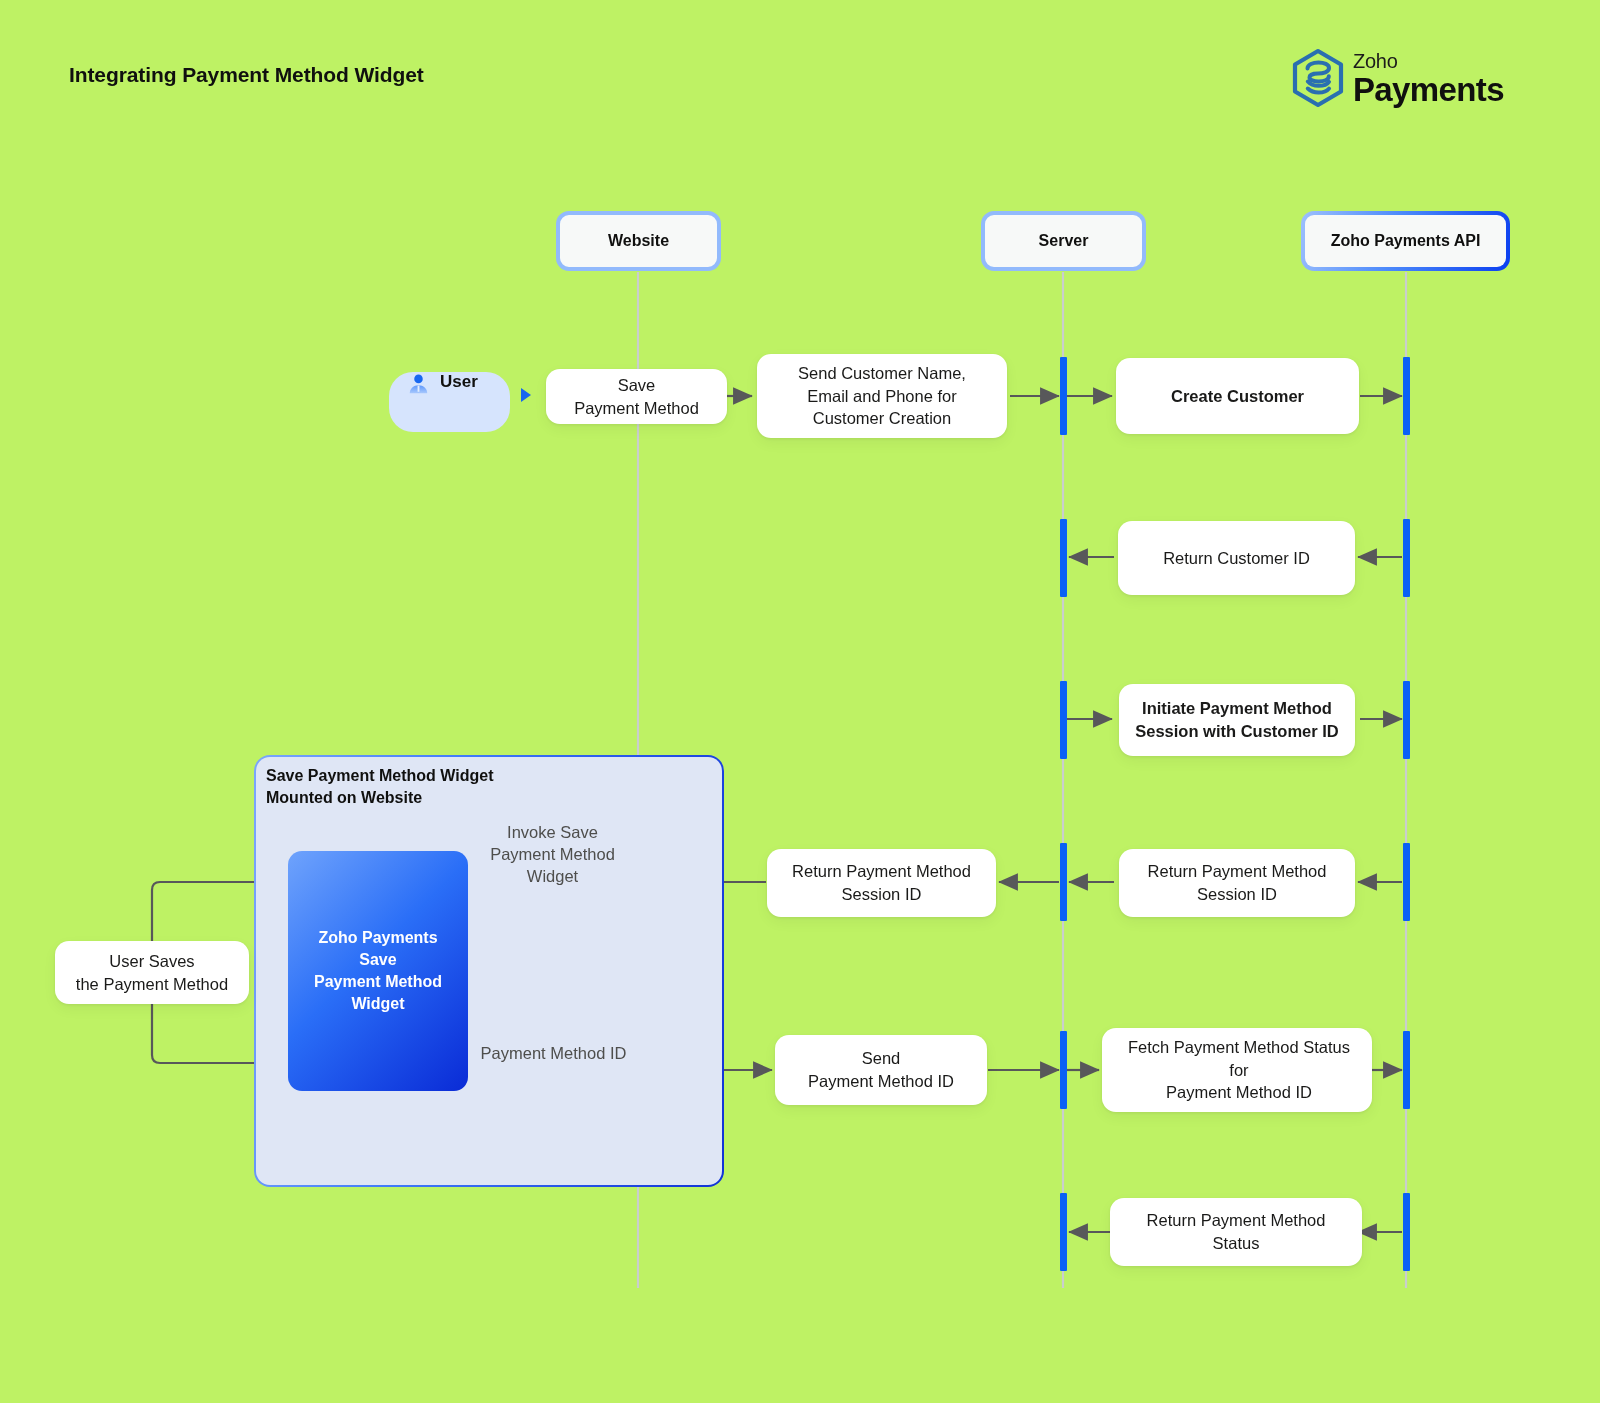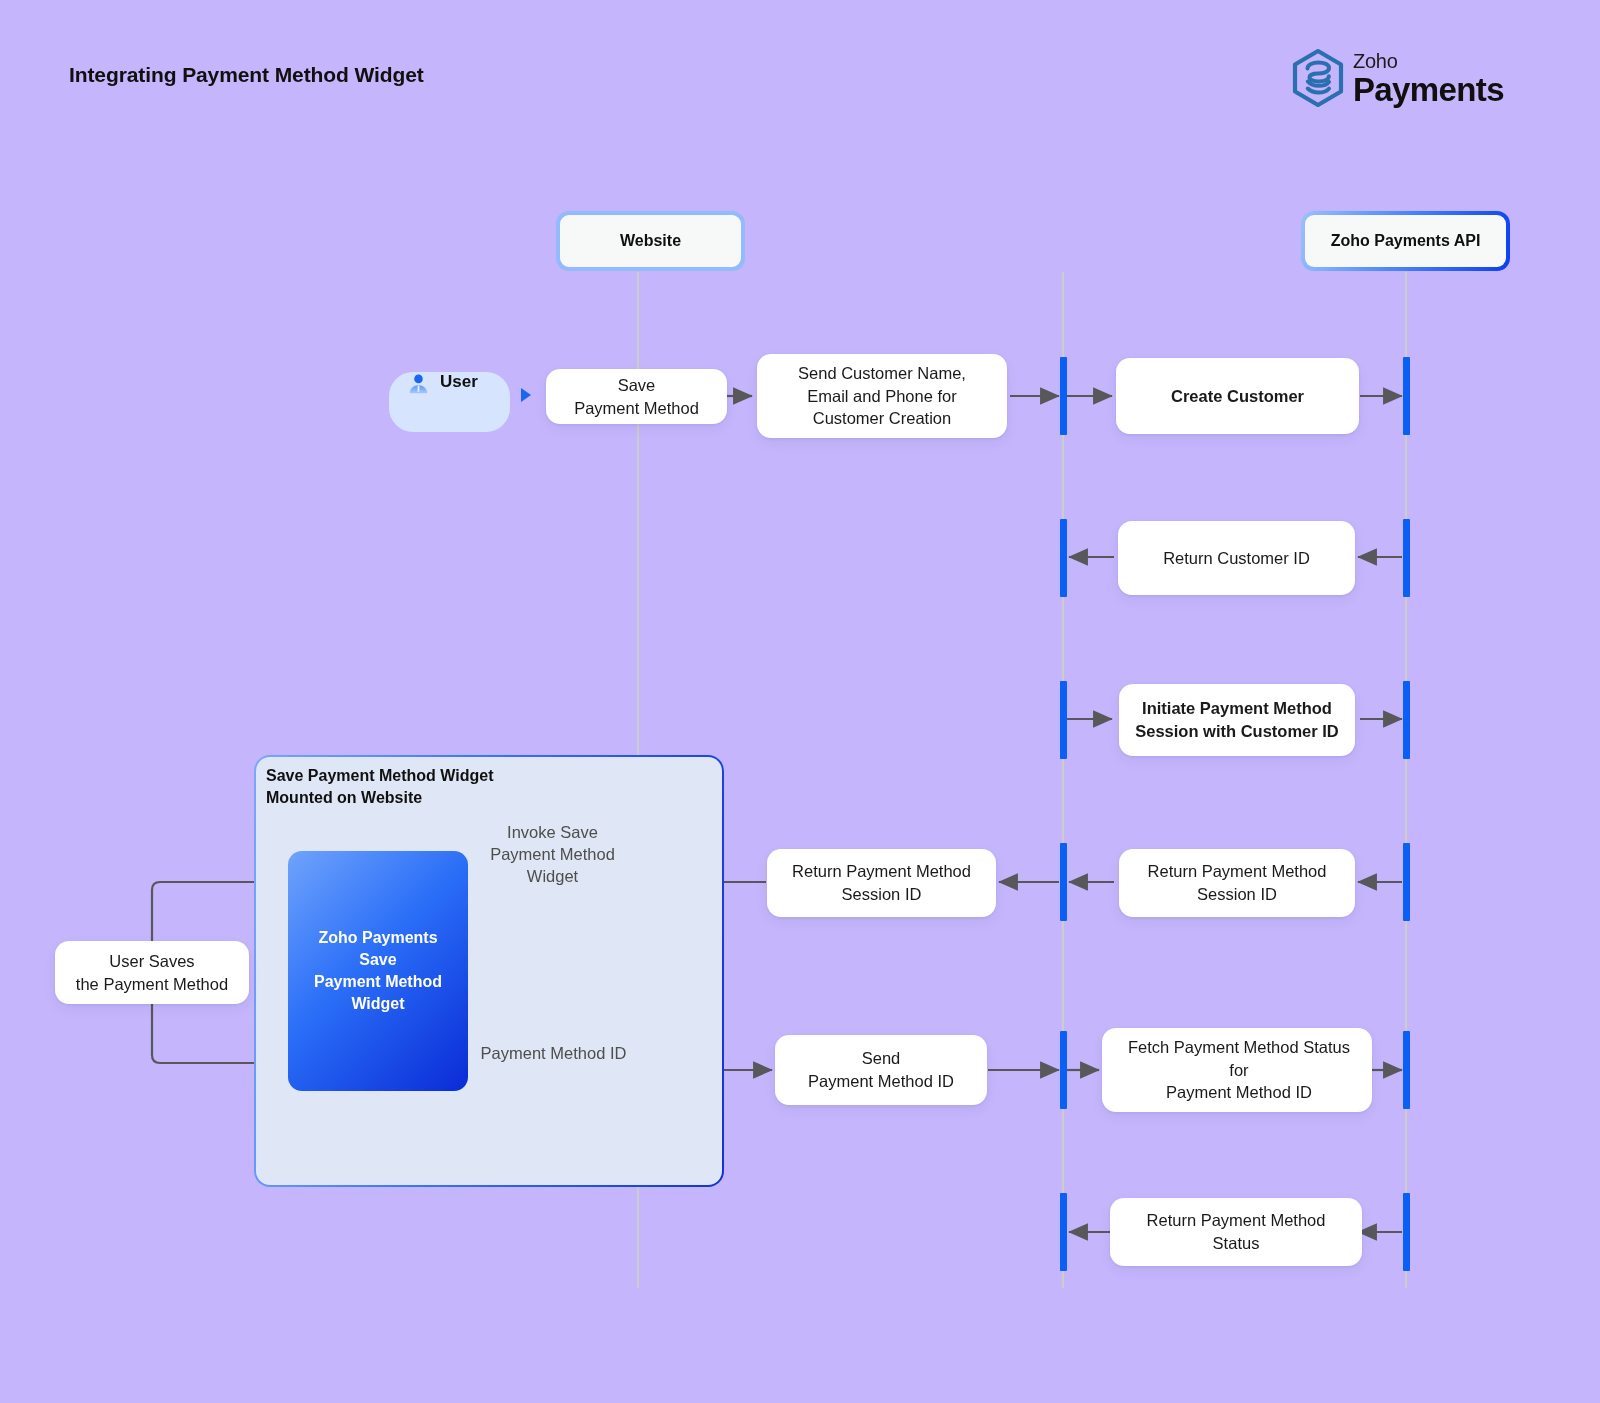--- a/index.html
+++ b/index.html
@@ -8,21 +8,21 @@
     background: #f4f6f5;
   }
   body {
     font-family: "Liberation Sans", sans-serif;
     -webkit-font-smoothing: antialiased;
   }
   #canvas {
     position: relative;
     width: 1600px;
     height: 1403px;
-    background: #c4b5fd;
+    background: #bef264;
     overflow: hidden;
   }
 
   
   #page-title {
     position: absolute;
     left: 69px;
     top: 63px;
     font-size: 21px;
     font-weight: bold;
@@ -269,24 +269,27 @@
       <line x1="1067" y1="1070" x2="1099" y2="1070" marker-end="url(#arrowR)"></line>
       <line x1="1372" y1="1070" x2="1402" y2="1070" marker-end="url(#arrowR)"></line>
 
       <line x1="1402" y1="1232" x2="1358" y2="1232" marker-end="url(#arrowL)"></line>
       <line x1="1114" y1="1232" x2="1069" y2="1232" marker-end="url(#arrowL)"></line>
 
       <path d="M288 882 L160 882 Q152 882 152 890 L152 1055 Q152 1063 160 1063 L281 1063" stroke="#58585a" stroke-width="2.2" fill="none" marker-end="url(#arrowR)"></path>
     </g>
   </svg>
 
-  <div class="lifeline-head" style="left:556px; top:211px; width:189px; height:60px;">
+  <div class="lifeline-head" style="left:556px; top:211px; width:165px; height:60px;">
     <span>Website</span>
   </div>
 
+  <div class="lifeline-head" style="left:981px; top:211px; width:165px; height:60px;">
+    <span>Server</span>
+  </div>
 
   <div class="lifeline-head gradient-border" style="left:1301px; top:211px; width:209px; height:60px;">
     <span>Zoho Payments API</span>
   </div>
 
   <div class="activation" style="left:1060px; top:357px; height:78px;"></div>
   <div class="activation" style="left:1403px; top:357px; height:78px;"></div>
   <div class="activation" style="left:1060px; top:519px; height:78px;"></div>
   <div class="activation" style="left:1403px; top:519px; height:78px;"></div>
   <div class="activation" style="left:1060px; top:681px; height:78px;"></div>

